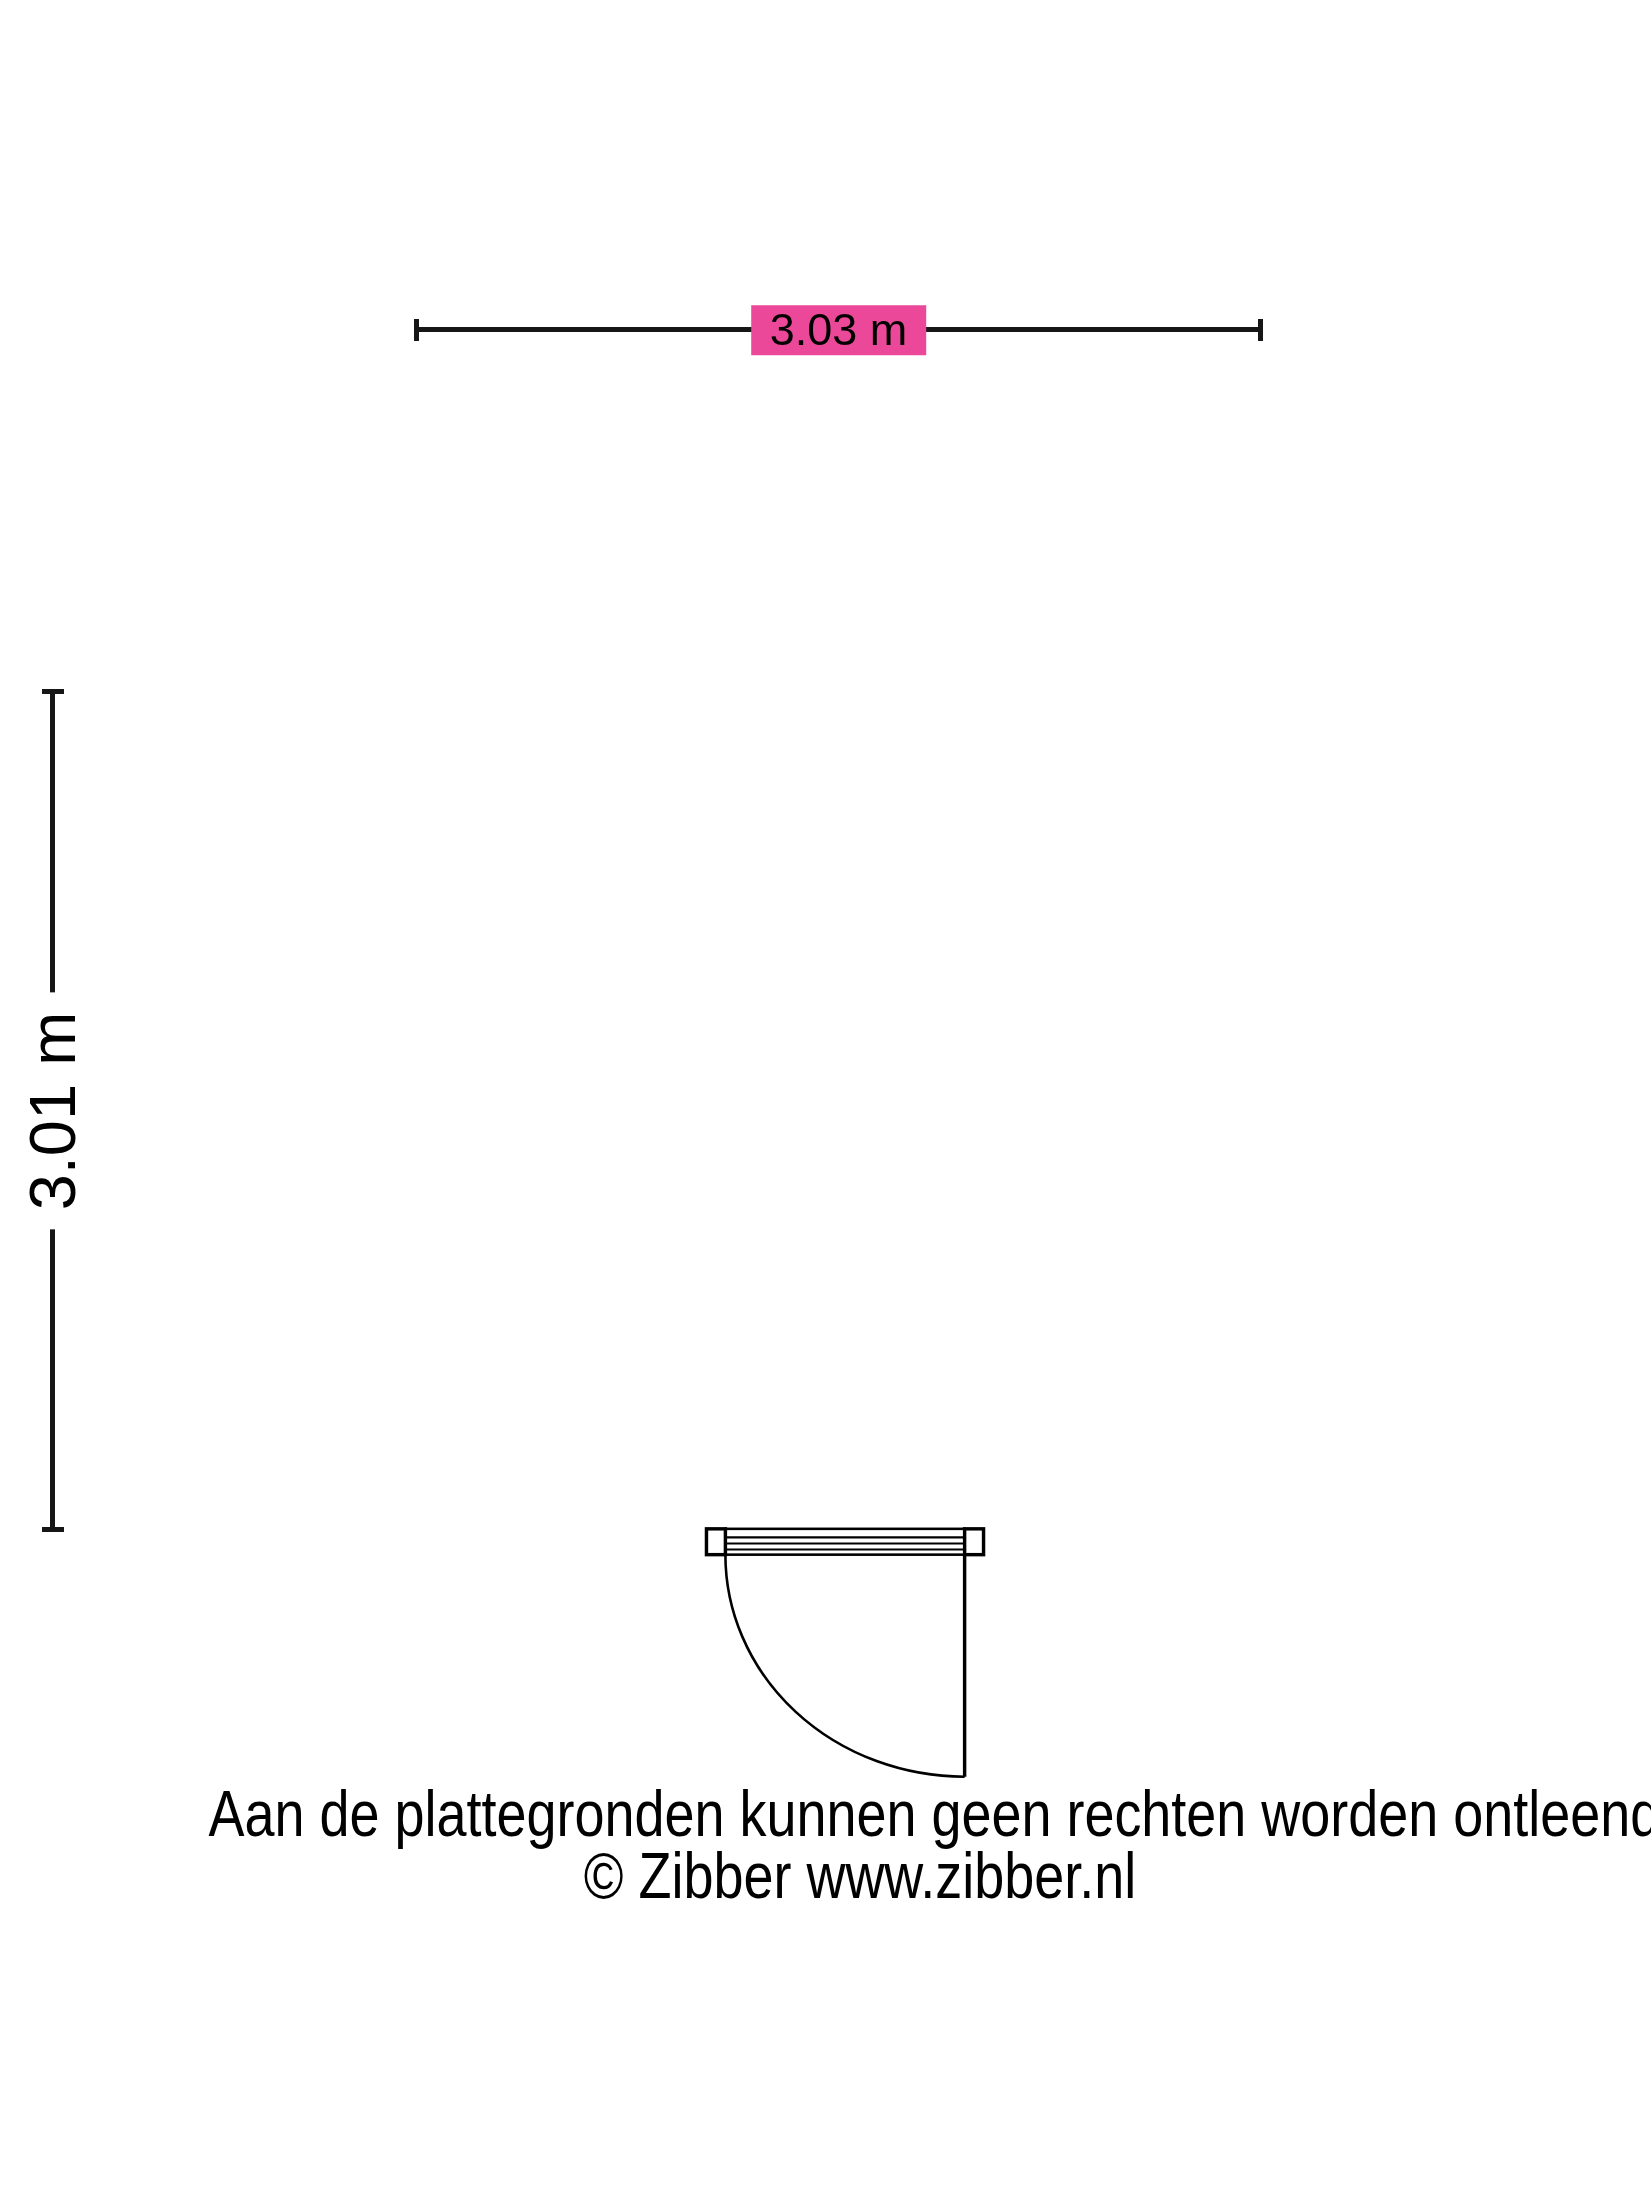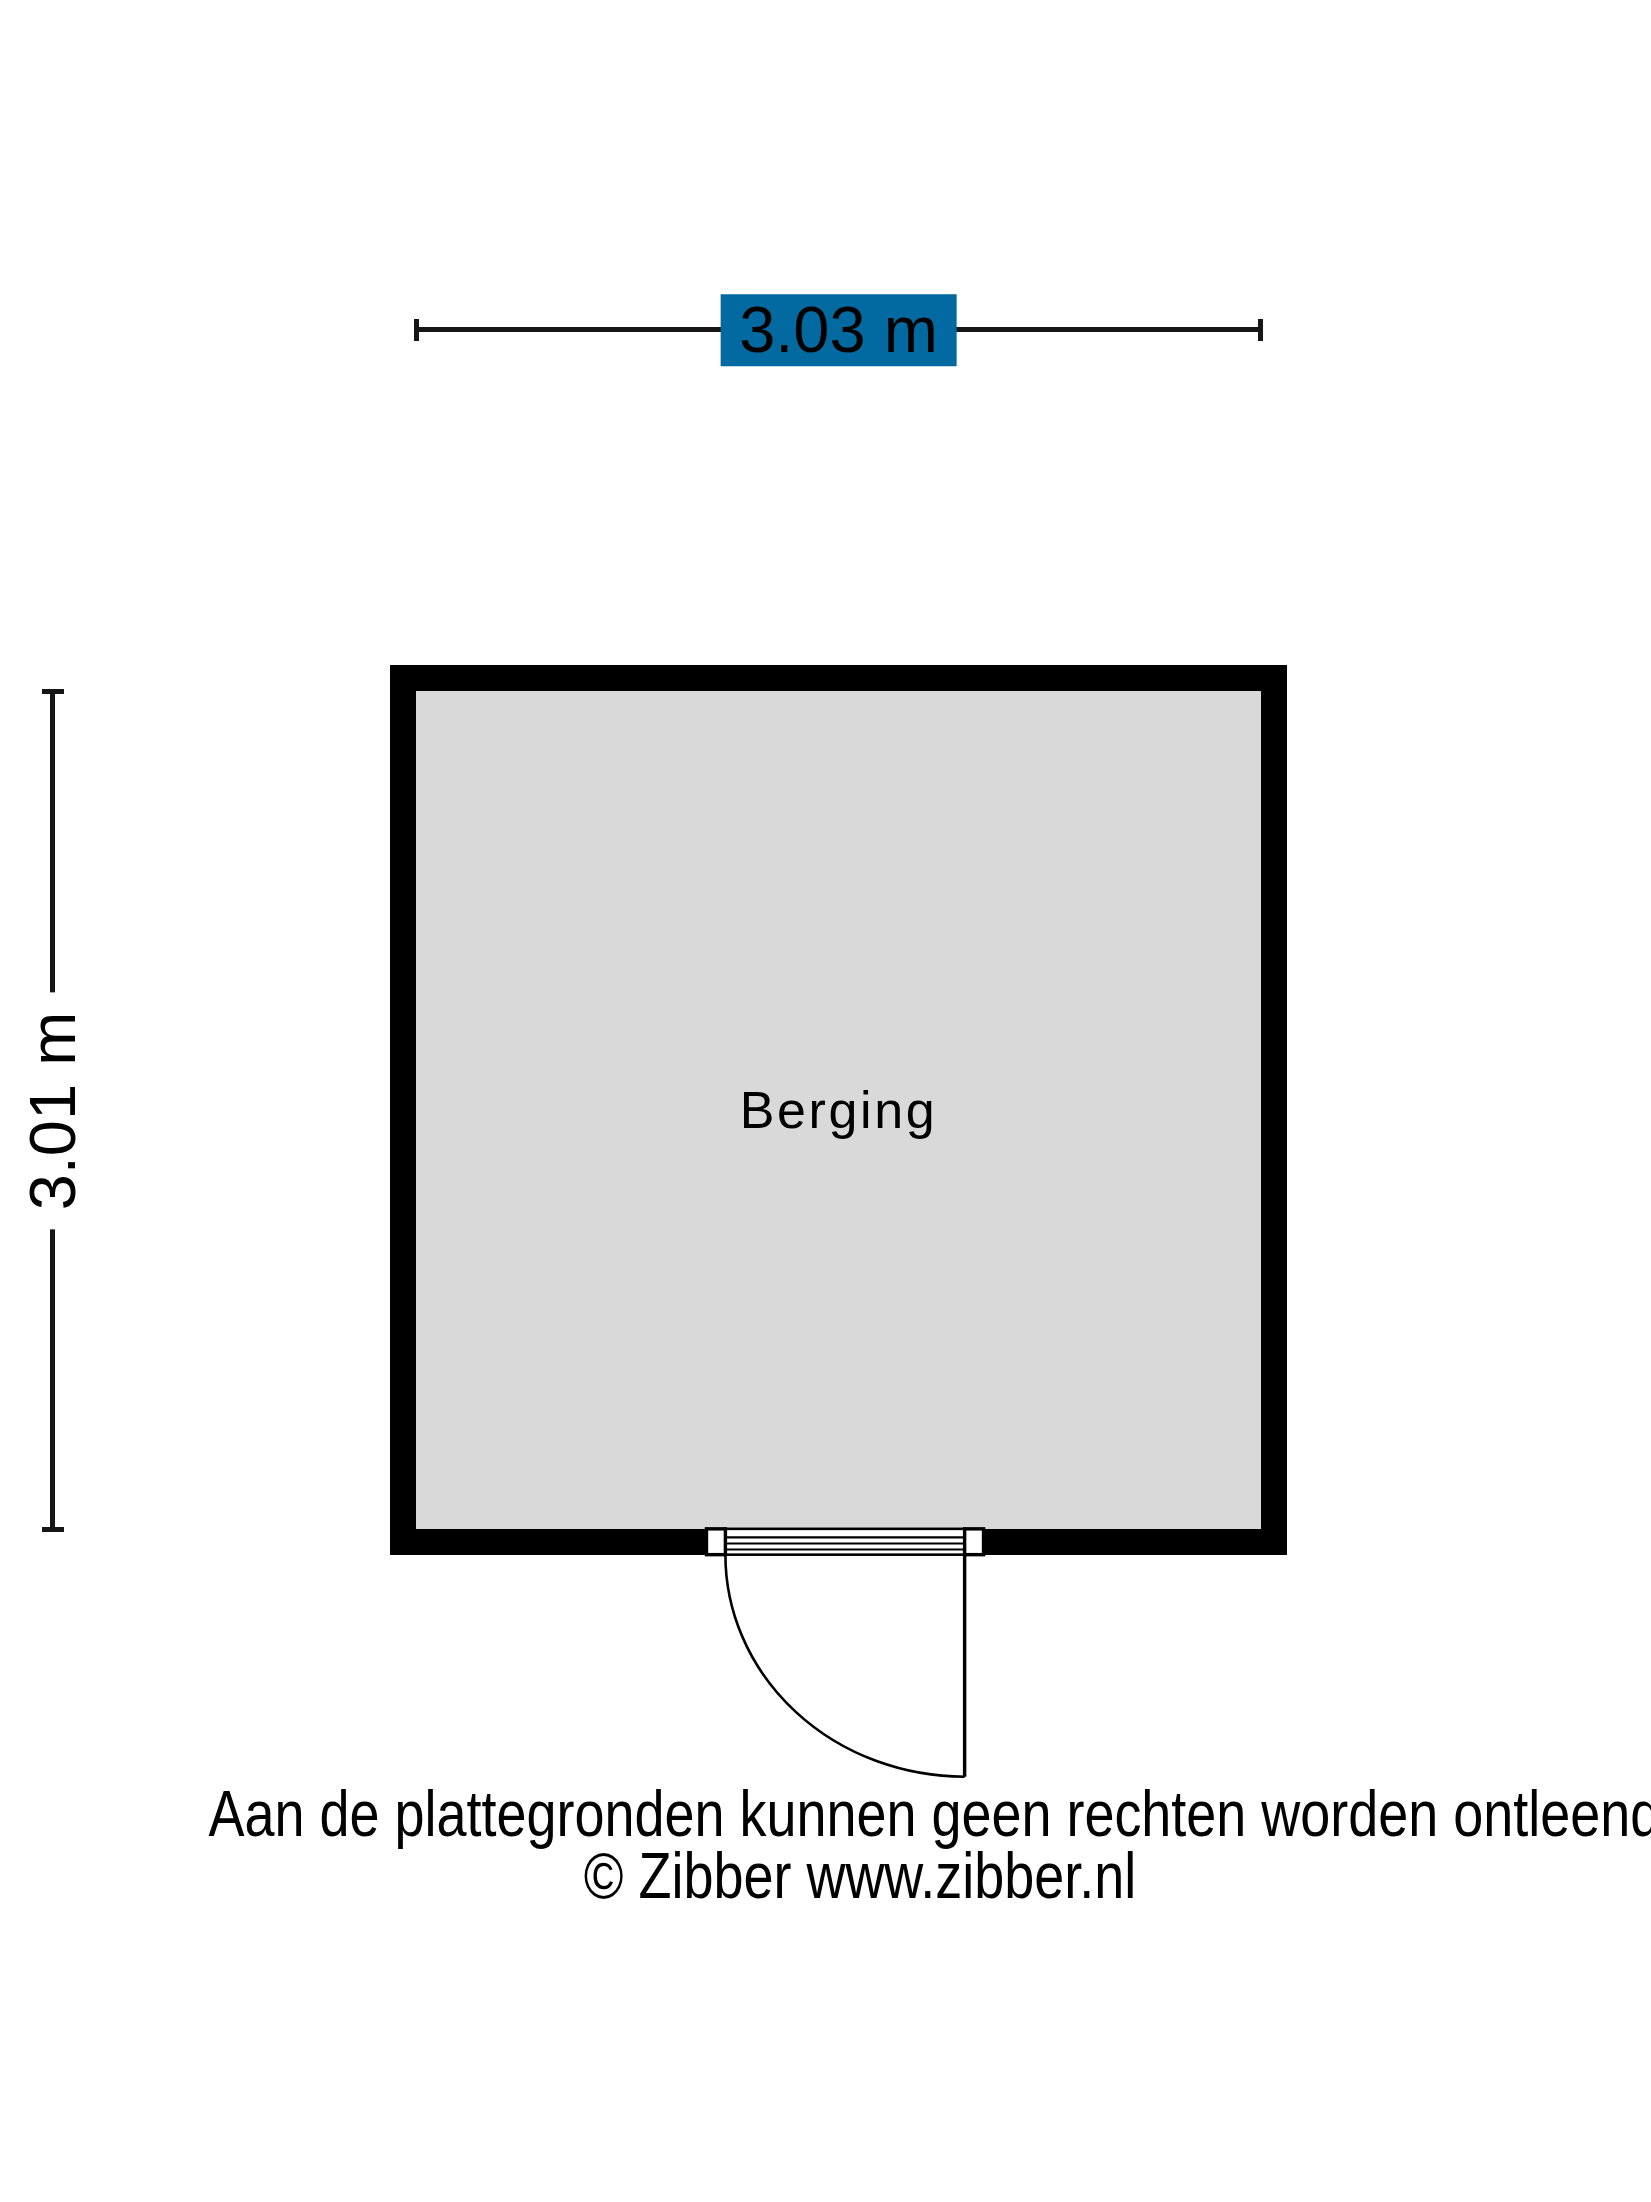--- a/index.html
+++ b/index.html
@@ -18,22 +18,22 @@
   }
   .dim-h .tick {
     position:absolute; width:4.3px; height:22.4px; top:50%; margin-top:-11.2px;
     background:#161616;
   }
   .dim-h .tick.t-start { left:-1.7px; }
   .dim-h .tick.t-end   { right:-1.7px; }
   .dim-h .dim-label {
     position:absolute; left:50%; top:50%;
     transform:translate(-50%,-50%);
-    background:#0369a1; padding:0 19px;
-    font-size:65px; line-height:1.1; white-space:nowrap;
+    background:#ec4899; padding:0 19px;
+    font-size:45px; line-height:1.1; white-space:nowrap;
   }
 
   .dim-v { left:34px; top:691px; width:38px; height:839px; }
   .dim-v .dim-line {
     position:absolute; top:0; bottom:0; left:50%; width:4.3px; margin-left:-2.6px;
     background:#161616;
   }
   .dim-v .tick {
     position:absolute; height:4.3px; width:22.4px; left:50%; margin-left:-11.2px;
     background:#161616;
@@ -82,23 +82,20 @@
     <span class="dim-label">3.03 m</span>
   </div>
 
   <div class="dim dim-v">
     <div class="dim-line"></div>
     <div class="tick t-start"></div>
     <div class="tick t-end"></div>
     <span class="dim-label">3.01 m</span>
   </div>
 
-  <div class="room">
-    <span class="room-label">Berging</span>
-  </div>
 
   <svg class="door-svg" viewBox="0 0 440 380" xmlns="http://www.w3.org/2000/svg">
 
     <rect x="41" y="36" width="322" height="34" fill="#ffffff" stroke="none"></rect>
 
     <rect x="63" y="37" width="278" height="30" fill="#ffffff" stroke="#000000" stroke-width="3"></rect>
     <line x1="64" y1="47" x2="340" y2="47" stroke="#000000" stroke-width="2.5"></line>
     <line x1="64" y1="54" x2="340" y2="54" stroke="#000000" stroke-width="2.5"></line>
     <line x1="64" y1="61" x2="340" y2="61" stroke="#000000" stroke-width="2.5"></line>
 

